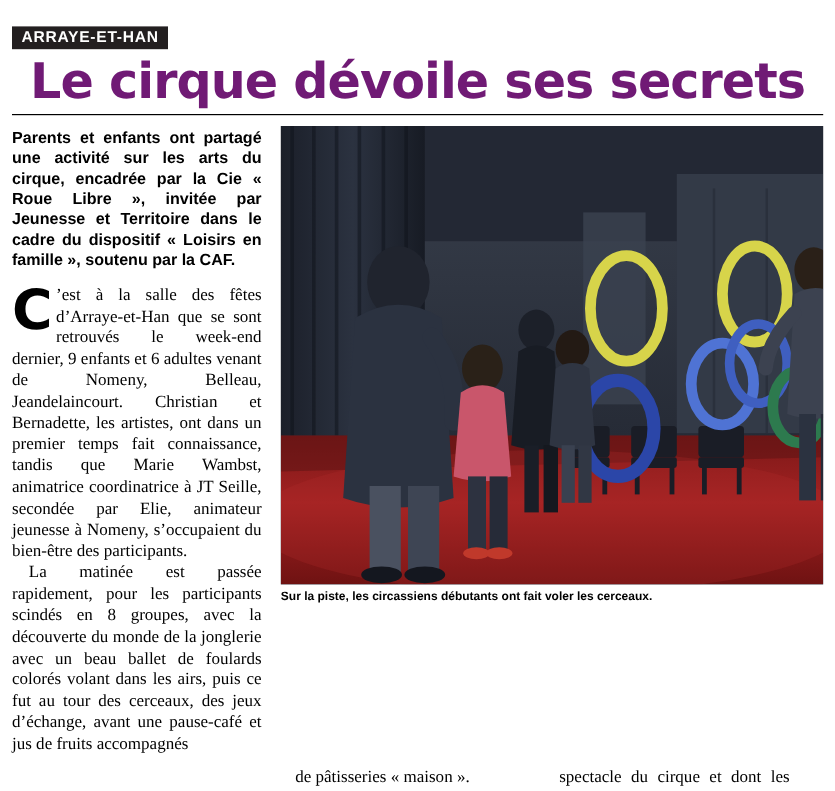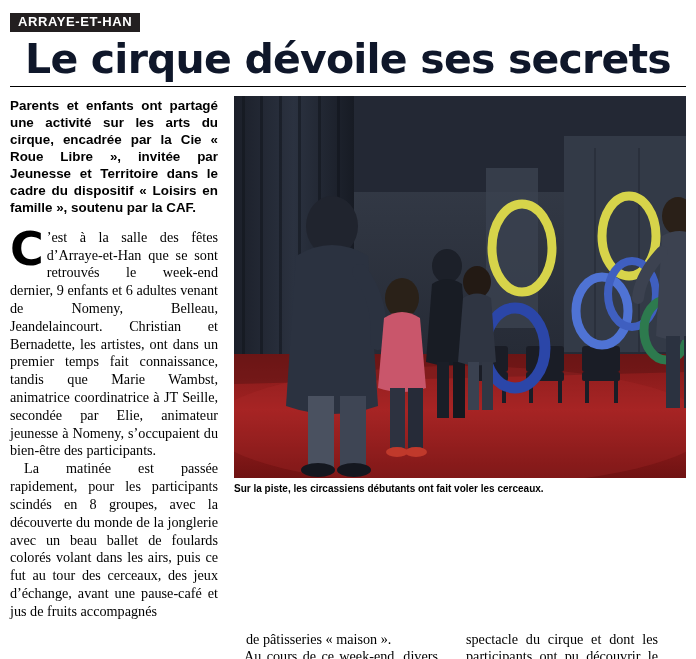--- a/index.html
+++ b/index.html
@@ -12,21 +12,21 @@
     height: 659px;
     font-family: "Liberation Serif", serif;
     color: #000000;
     overflow: hidden;
   }
   .page {
     position: relative;
     width: 696px;
     height: 548px;
     box-sizing: border-box;
-    padding: 6px 10px;
+    padding: 16px 10px;
   }
 
   
   .kicker-wrap {
     padding-top: 6px;
   }
   .kicker {
     display: inline-block;
     background: #231f20;
     color: #ffffff;
@@ -40,21 +40,21 @@
 
   
   .headline {
     font-family: "DejaVu Sans", sans-serif;
     font-weight: bold;
     font-size: 41px;
     line-height: 1.02;
     letter-spacing: -0.8px;
     margin: 7px 0 6px 0;
     text-align: center;
-    color: #0f172a;
+    color: #701a75;
   }
   .rule {
     border-top: 1px solid #000;
     margin: 0 0 9px 0;
   }
 
   
   .top {
     display: flex;
     gap: 16px;

